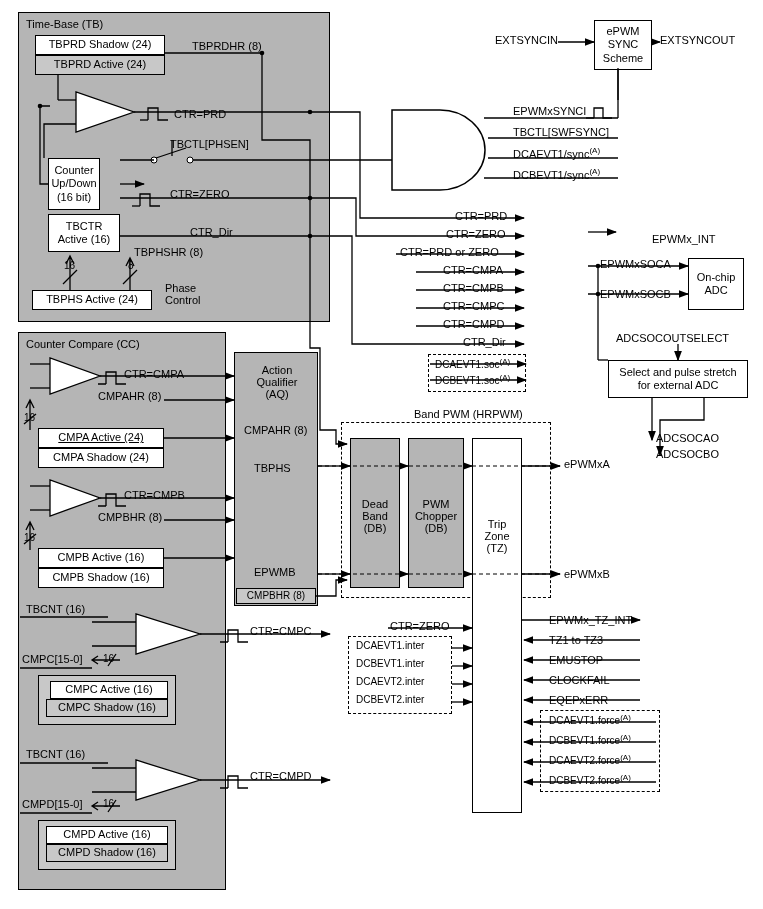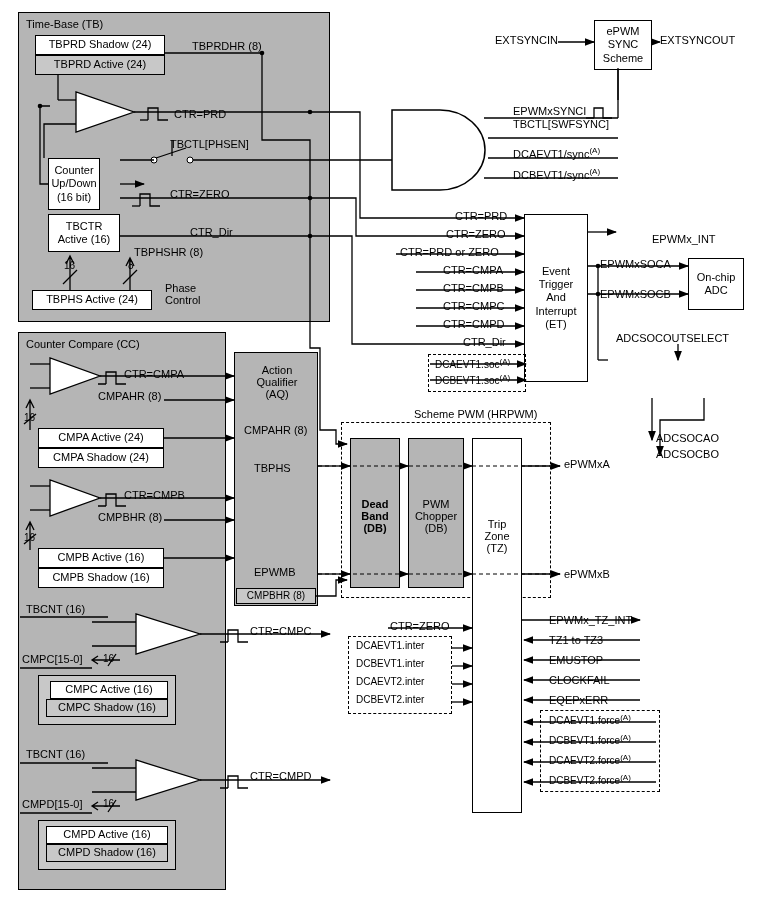--- a/index.html
+++ b/index.html
@@ -75,21 +75,21 @@
 
 <div class="label small" style="left:64px; top:260px;">16</div>
 <div class="label small" style="left:128px; top:260px;">8</div>
 
 <div class="box grayfill" style="left:18px; top:332px; width:208px; height:558px;"></div>
 <div class="label" style="left:26px; top:338px;">Counter Compare (CC)</div>
 
 <div class="label" style="left:124px; top:368px;">CTR=CMPA</div>
 <div class="label" style="left:98px; top:390px;">CMPAHR (8)</div>
 <div class="label small" style="left:24px; top:412px;">16</div>
-<div class="box" style="left:38px; top:428px; width:126px; height:20px;">CMPA Active (24)</div>
+<div class="box" style="left:38px; top:428px; width:126px; height:20px;text-decoration:underline;">CMPA Active (24)</div>
 <div class="box" style="left:38px; top:448px; width:126px; height:20px;">CMPA Shadow (24)</div>
 
 <div class="label" style="left:124px; top:489px;">CTR=CMPB</div>
 <div class="label" style="left:98px; top:511px;">CMPBHR (8)</div>
 <div class="label small" style="left:24px; top:532px;">16</div>
 <div class="box" style="left:38px; top:548px; width:126px; height:20px;">CMPB Active (16)</div>
 <div class="box" style="left:38px; top:568px; width:126px; height:20px;">CMPB Shadow (16)</div>
 
 <div class="label" style="left:26px; top:603px;">TBCNT (16)</div>
 <div class="label" style="left:250px; top:625px;">CTR=CMPC</div>
@@ -110,24 +110,24 @@
 <div class="box grayfill" style="left:234px; top:352px; width:84px; height:254px;"></div>
 <div class="label" style="left:252px; top:364px; white-space:pre-line; text-align:center; width:50px;">Action
 Qualifier
 (AQ)</div>
 <div class="label" style="left:244px; top:424px;">CMPAHR (8)</div>
 <div class="label" style="left:254px; top:462px;">TBPHS</div>
 <div class="label" style="left:254px; top:566px;">EPWMB</div>
 <div class="box grayfill2" style="left:236px; top:588px; width:80px; height:16px; font-size:10px;">CMPBHR (8)</div>
 
 <div class="dashedbox" style="left:341px; top:422px; width:210px; height:176px;"></div>
-<div class="label" style="left:414px; top:408px;">Scheme PWM (HRPWM)</div>
+<div class="label" style="left:414px; top:408px;">Band PWM (HRPWM)</div>
 
 <div class="box grayfill" style="left:350px; top:438px; width:50px; height:150px;"></div>
-<div class="label" style="left:356px; top:498px; white-space:pre-line; text-align:center; width:38px;font-weight:bold;">Dead
+<div class="label" style="left:356px; top:498px; white-space:pre-line; text-align:center; width:38px;">Dead
 Band
 (DB)</div>
 
 <div class="box grayfill" style="left:408px; top:438px; width:56px; height:150px;"></div>
 <div class="label" style="left:412px; top:498px; white-space:pre-line; text-align:center; width:48px;">PWM
 Chopper
 (DB)</div>
 
 <div class="box" style="left:472px; top:438px; width:50px; height:375px;"></div>
 <div class="label" style="left:480px; top:498px; white-space:pre-line; text-align:center; width:34px;margin-top:20px;">Trip
@@ -137,29 +137,24 @@
 <div class="label" style="left:564px; top:458px;">ePWMxA</div>
 <div class="label" style="left:564px; top:568px;">ePWMxB</div>
 
 <div class="label" style="left:495px; top:34px;">EXTSYNCIN</div>
 <div class="box" style="left:594px; top:20px; width:58px; height:50px; white-space:pre-line;">ePWM
 SYNC
 Scheme</div>
 <div class="label" style="left:660px; top:34px;">EXTSYNCOUT</div>
 
 <div class="label" style="left:513px; top:105px;">EPWMxSYNCI</div>
-<div class="label" style="left:513px; top:118px;">TBCTL[SWFSYNC]</div>
+<div class="label" style="left:513px; top:126px;">TBCTL[SWFSYNC]</div>
 <div class="label" style="left:513px; top:147px;"><span>DCAEVT1/sync</span><sup>(A)</sup></div>
 <div class="label" style="left:513px; top:168px;"><span>DCBEVT1/sync</span><sup>(A)</sup></div>
 
-<div class="box" style="left:524px; top:214px; width:64px; height:168px; white-space:pre-line;">Event
-Trigger
-And
-Interrupt
-(ET)</div>
 
 <div class="label" style="left:455px; top:210px;">CTR=PRD</div>
 <div class="label" style="left:446px; top:228px;">CTR=ZERO</div>
 <div class="label" style="left:400px; top:246px;">CTR=PRD or ZERO</div>
 <div class="label" style="left:443px; top:264px;">CTR=CMPA</div>
 <div class="label" style="left:443px; top:282px;">CTR=CMPB</div>
 <div class="label" style="left:443px; top:300px;">CTR=CMPC</div>
 <div class="label" style="left:443px; top:318px;">CTR=CMPD</div>
 <div class="label" style="left:463px; top:336px;">CTR_Dir</div>
 
@@ -167,20 +162,22 @@
 <div class="label small" style="left:435px; top:358px;"><span>DCAEVT1.soc</span><sup>(A)</sup></div>
 <div class="label small" style="left:435px; top:374px;"><span>DCBEVT1.soc</span><sup>(A)</sup></div>
 
 <div class="label" style="left:652px; top:226px;margin-top:7px;">EPWMx_INT</div>
 <div class="label" style="left:600px; top:258px;">EPWMxSOCA</div>
 <div class="label" style="left:600px; top:288px;">EPWMxSOCB</div>
 
 <div class="box" style="left:688px; top:258px; width:56px; height:52px; white-space:pre-line;">On-chip
 ADC</div>
 <div class="label" style="left:616px; top:332px;">ADCSOCOUTSELECT</div>
+<div class="box" style="left:608px; top:360px; width:140px; height:38px; white-space:pre-line;">Select and pulse stretch
+for external ADC</div>
 <div class="label" style="left:656px; top:432px;">ADCSOCAO</div>
 <div class="label" style="left:656px; top:448px;">ADCSOCBO</div>
 
 <div class="label" style="left:390px; top:620px;">CTR=ZERO</div>
 <div class="dashedbox" style="left:348px; top:636px; width:104px; height:78px;"></div>
 <div class="label small" style="left:356px; top:640px;">DCAEVT1.inter</div>
 <div class="label small" style="left:356px; top:658px;">DCBEVT1.inter</div>
 <div class="label small" style="left:356px; top:676px;">DCAEVT2.inter</div>
 <div class="label small" style="left:356px; top:694px;">DCBEVT2.inter</div>
 

